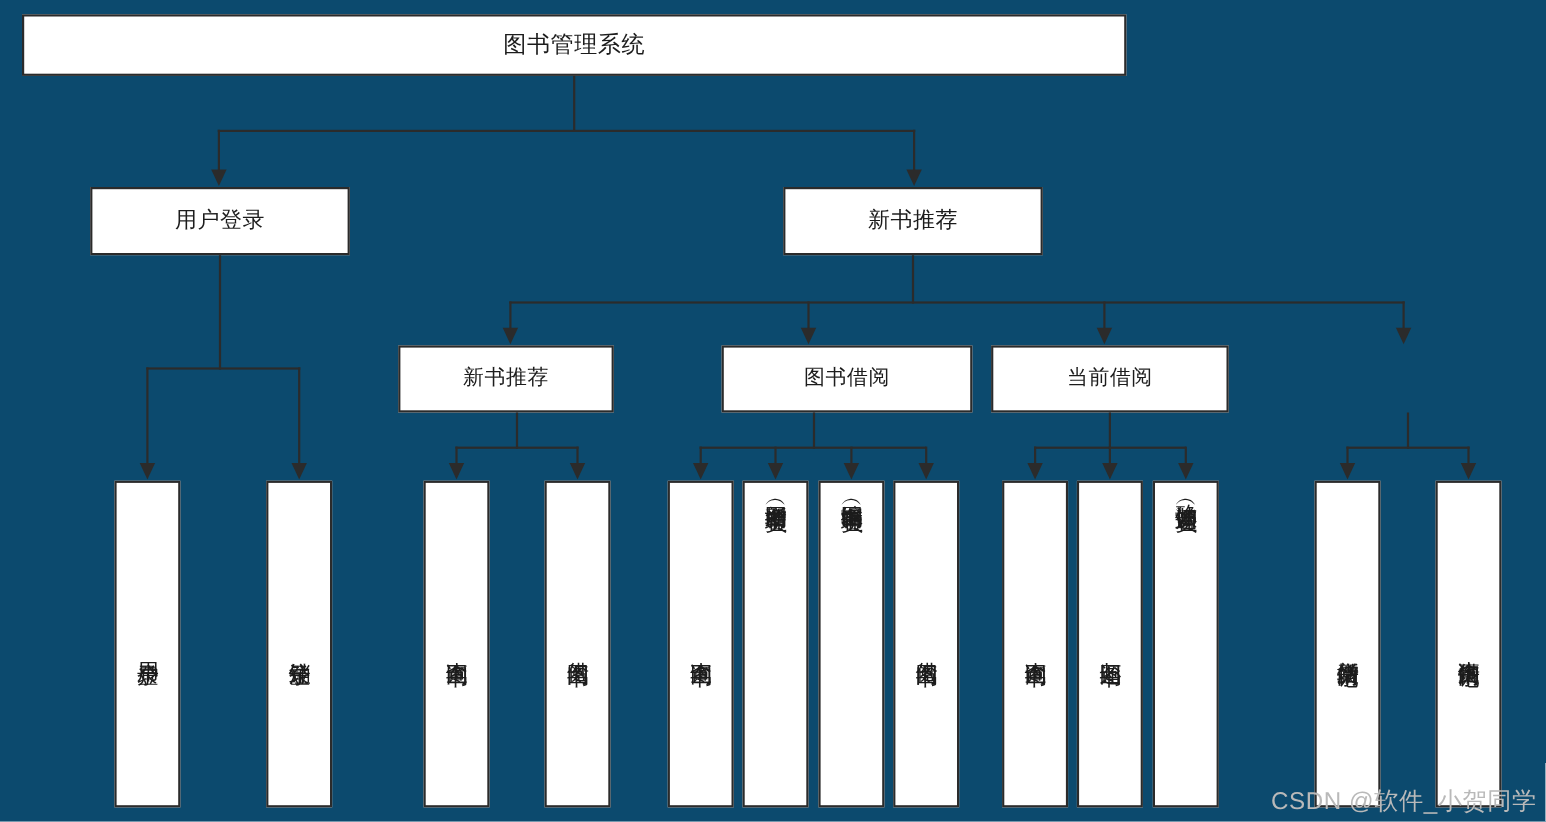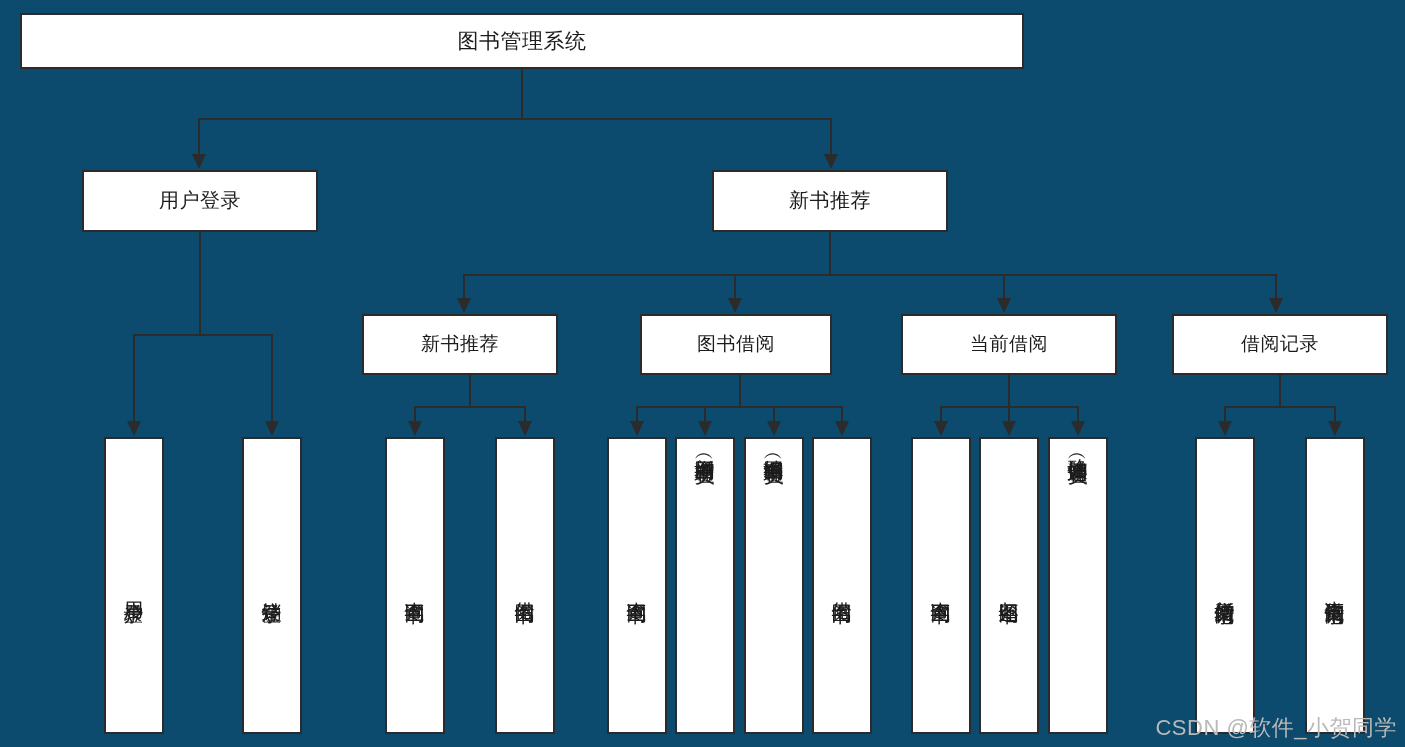--- a/index.html
+++ b/index.html
@@ -131,28 +131,25 @@
 
   <div class="edge vline" style="left:1003px; top:274px; width:2px; height:26px;"></div>
   <div class="arrow" style="left:997px; top:298px;"></div>
 
   <div class="edge vline" style="left:1275px; top:274px; width:2px; height:26px;"></div>
   <div class="arrow" style="left:1269px; top:298px;"></div>
 
   <div class="node lvl3" style="left:362px; top:314px; width:196px; height:61px;">
     <span class="lbl">新书推荐</span>
   </div>
-  <div class="node lvl3" style="left:640px; top:314px; width:192px; height:61px;">
+  <div class="node lvl3" style="left:656px; top:314px; width:228px; height:61px;">
     <span class="lbl">图书借阅</span>
   </div>
   <div class="node lvl3" style="left:901px; top:314px; width:216px; height:61px;">
     <span class="lbl">当前借阅</span>
-  </div>
-  <div class="node lvl3" style="left:1172px; top:314px; width:216px; height:61px;">
-    <span class="lbl">借阅记录</span>
   </div>
 
   <div class="edge vline" style="left:469px; top:375px; width:2px; height:33px;"></div>
   <div class="edge hline" style="left:414px; top:406px; width:112px; height:2px;"></div>
   <div class="edge vline" style="left:414px; top:406px; width:2px; height:16px;"></div>
   <div class="arrow" style="left:408px; top:421px;"></div>
   <div class="edge vline" style="left:524px; top:406px; width:2px; height:16px;"></div>
   <div class="arrow" style="left:518px; top:421px;"></div>
 
   <div class="edge vline" style="left:739px; top:375px; width:2px; height:33px;"></div>

